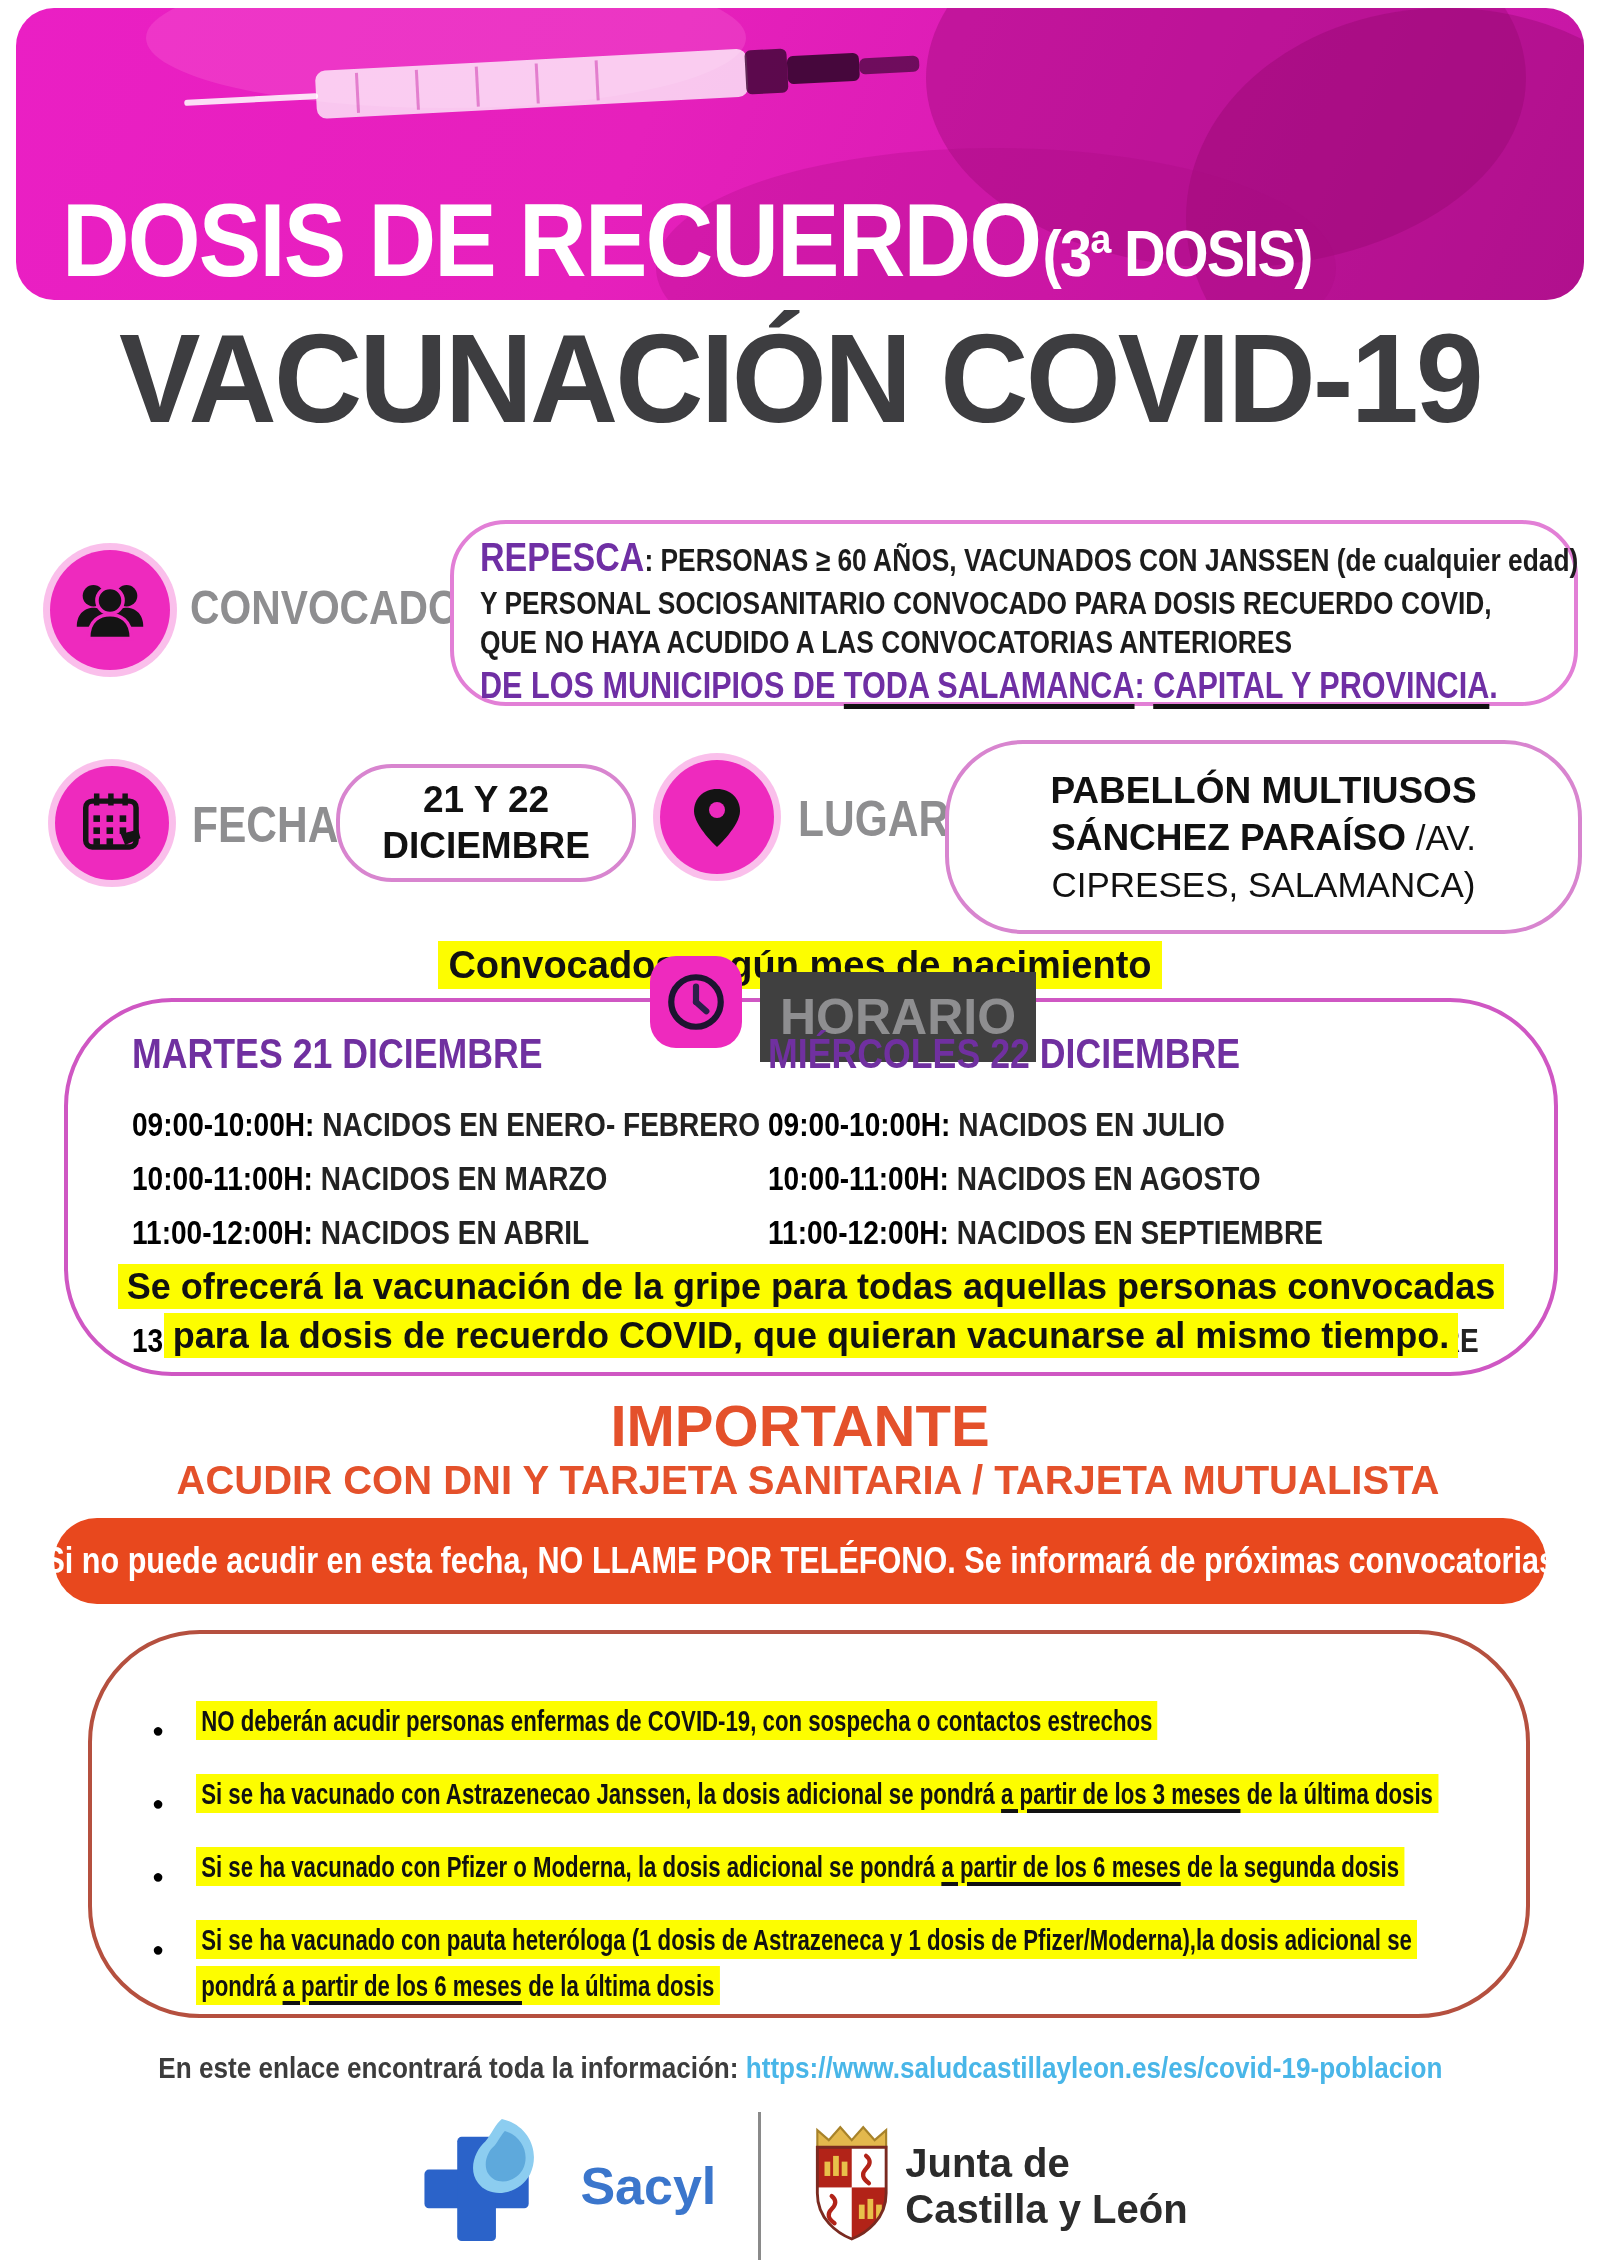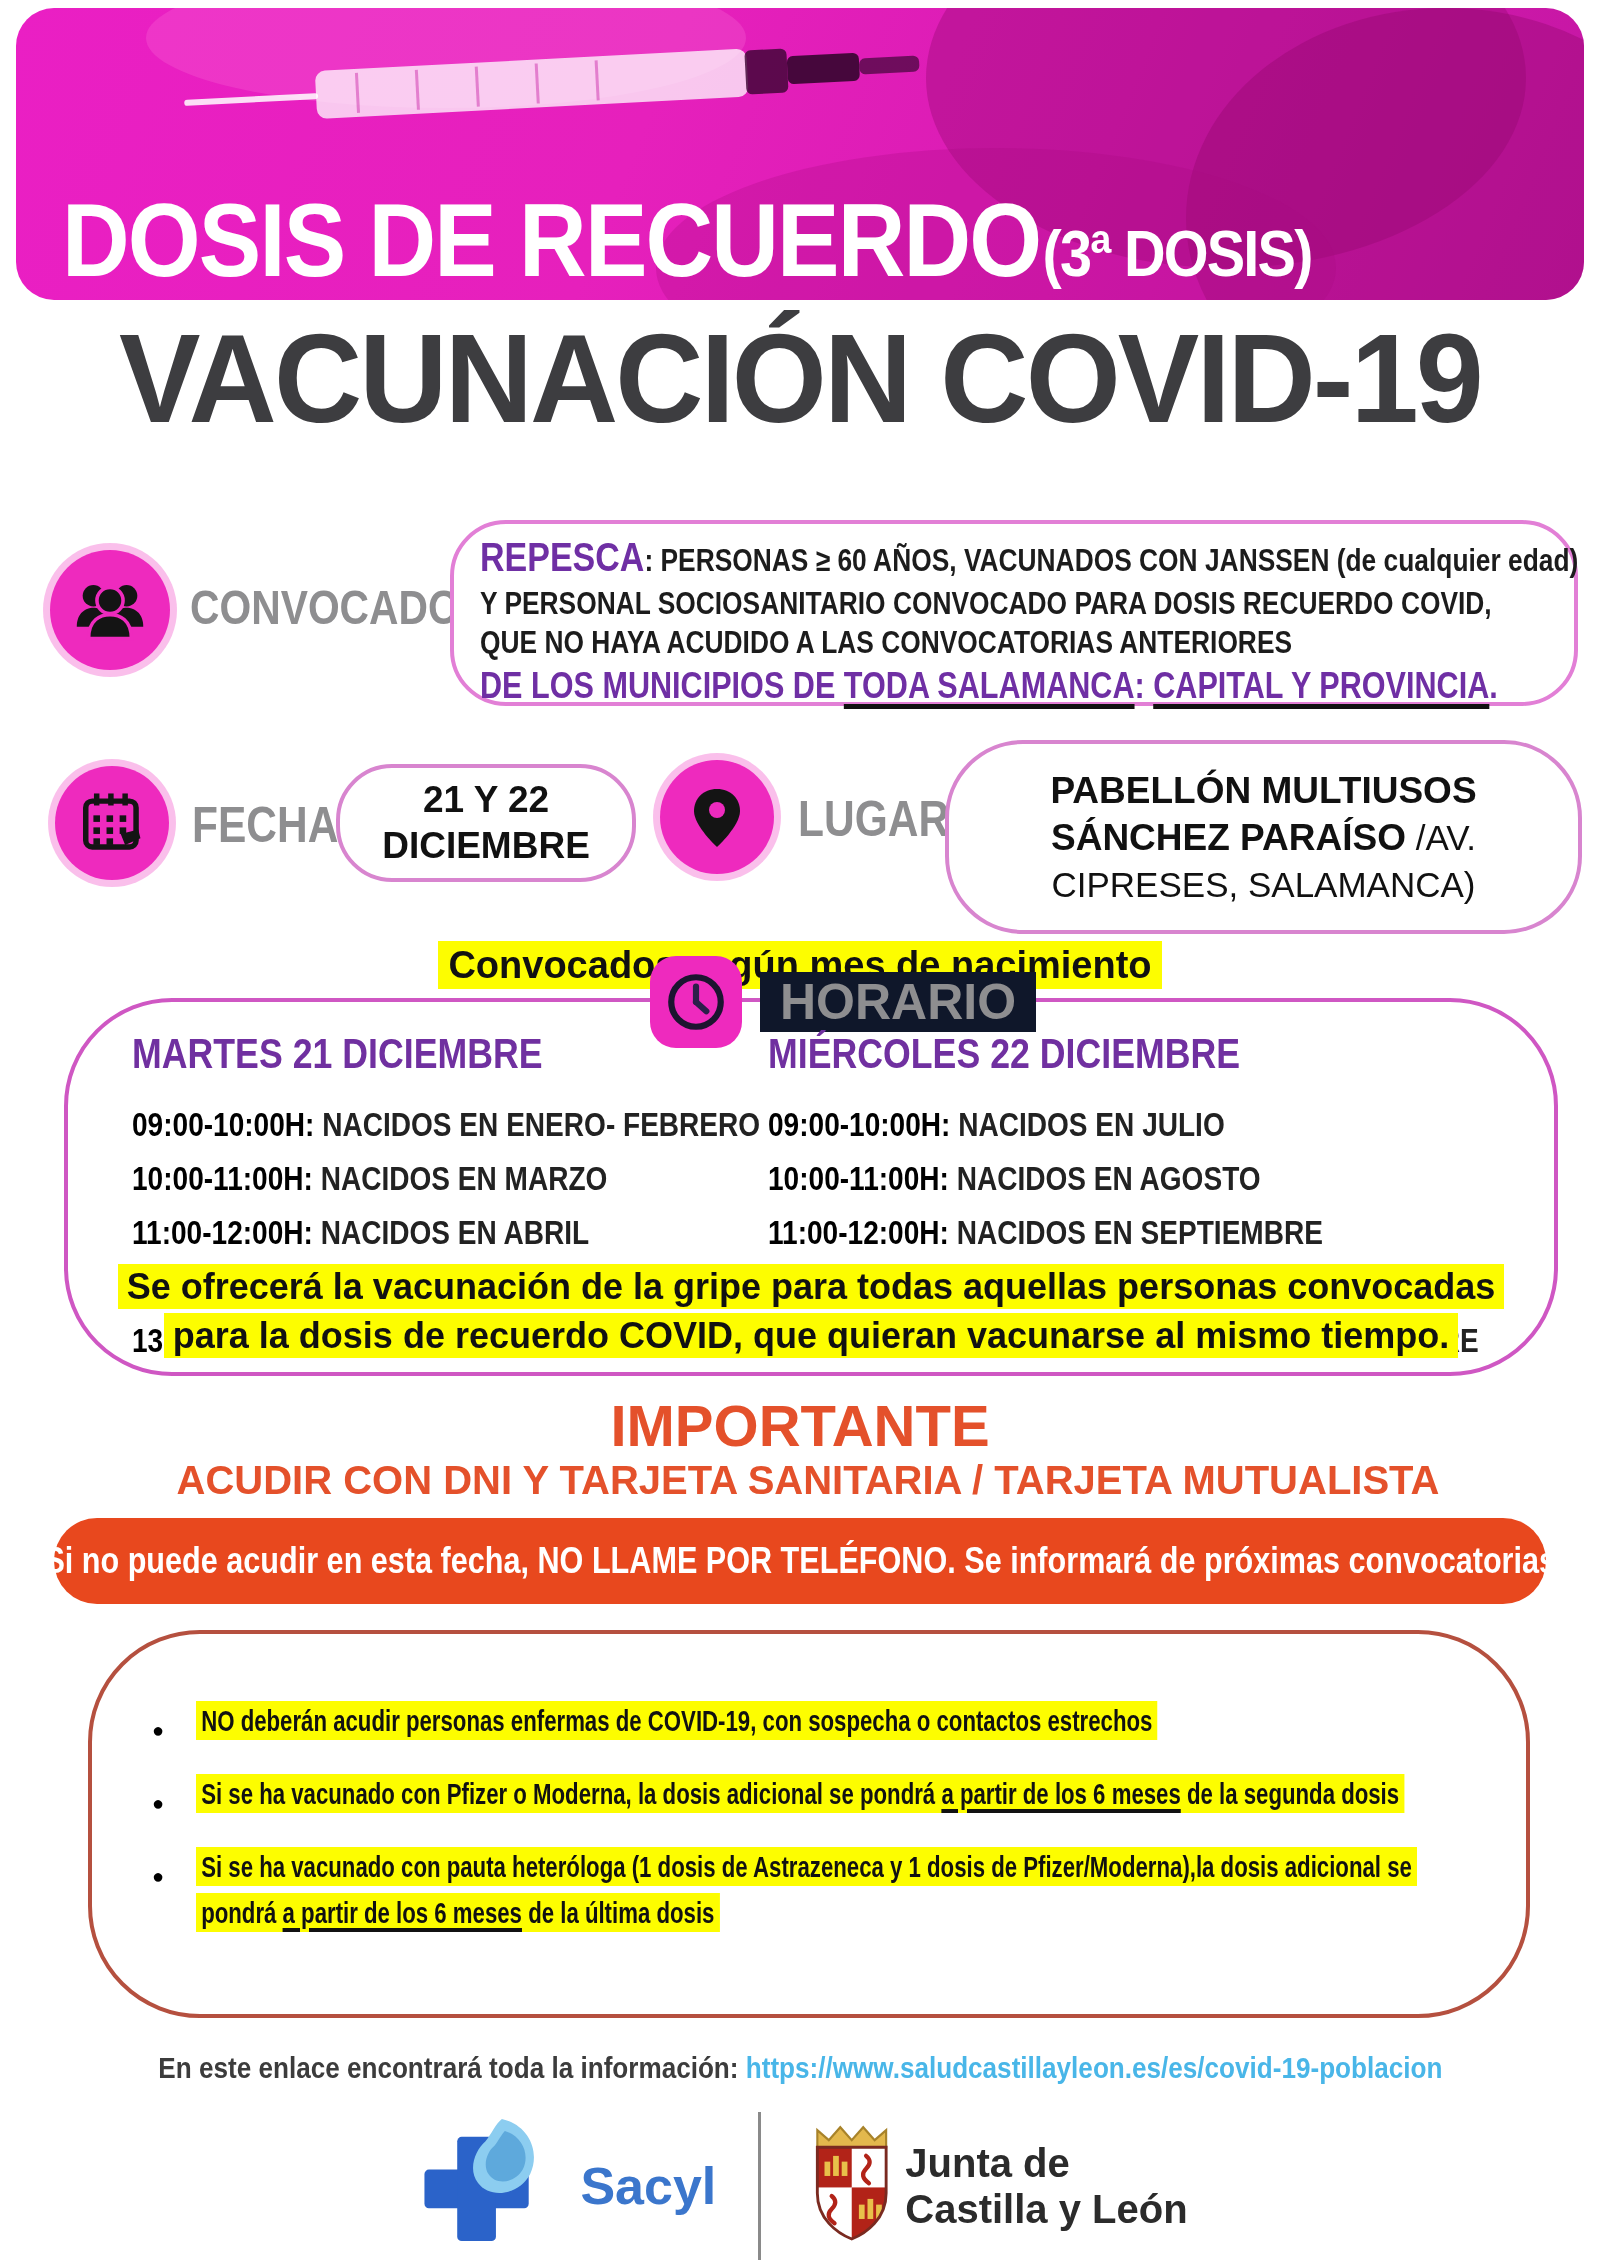--- a/index.html
+++ b/index.html
@@ -60,21 +60,21 @@
   .yline { top:944px; left:0; width:100%; text-align:center; }
   .hl { background:#fdfd00; color:#111; }
   .yline .hl { font-size:38px; font-weight:bold; padding:3px 10px; }
 
   
   .hbox { left:64px; top:998px; width:1494px; height:378px;
           border:4px solid #cf57c3; border-radius:108px; background:#fff; }
   .clock-badge { position:absolute; left:582px; top:-46px; width:92px; height:92px;
                  border-radius:26px; background:#ee2abe;
                  display:flex; align-items:center; justify-content:center; }
-  .hlabel { position:absolute; left:692px; top:-30px; background:#0f172a; padding:1px 20px;
+  .hlabel { position:absolute; left:692px; top:-30px; background:#404040; padding:16px 20px;
             color:#8e8e90; font-weight:bold; font-size:50px; }
   .dh { position:absolute; top:28px; color:#7030a0; font-weight:bold; font-size:42px; }
   .dh span, .srow { display:inline-block; transform:scaleX(.85); transform-origin:left center; white-space:nowrap; }
   .scol { position:absolute; top:96px; }
   .srow { font-size:33px; line-height:54px; color:#222; font-weight:bold; display:block;
           transform-origin:left top; }
   .srow b { color:#000; font-weight:bold; }
   .note { position:absolute; bottom:12px; left:0; width:100%; text-align:center;
           font-size:36px; font-weight:bold; line-height:49px; white-space:nowrap; }
   .note .hl { padding:2px 9px; }
@@ -248,20 +248,23 @@
 <div class="abs imp-title"><span>IMPORTANTE</span></div>
 <div class="abs imp-sub"><span>ACUDIR CON DNI Y TARJETA SANITARIA / TARJETA MUTUALISTA</span></div>
 
 <div class="abs banner">
   <span>Si no puede acudir en esta fecha, NO LLAME POR TELÉFONO. Se informará de próximas convocatorias</span>
 </div>
 
 <div class="abs bbox">
   <div class="bullet">
     <span class="btext nowrap"><span class="hl"><span>NO deberán acudir personas enfermas de COVID-19, con sospecha o contactos estrechos</span><span class="u-black"></span><span></span></span></span>
+  </div>
+  <div class="bullet">
+    <span class="btext nowrap"><span class="hl"><span>Si se ha vacunado con Astrazenecao Janssen, la dosis adicional se pondrá </span><span class="u-black">a partir de los 3 meses</span><span> de la última dosis</span></span></span>
   </div>
   <div class="bullet">
     <span class="btext nowrap"><span class="hl"><span>Si se ha vacunado con Pfizer o Moderna, la dosis adicional se pondrá </span><span class="u-black">a partir de los 6 meses</span><span> de la segunda dosis</span></span></span>
   </div>
   <div class="bullet">
     <span class="btext"><span class="hl"><span>Si se ha vacunado con pauta heteróloga (1 dosis de Astrazeneca y 1 dosis de Pfizer/Moderna),la dosis adicional se pondrá </span><span class="u-black">a partir de los 6 meses</span><span> de la última dosis</span></span></span>
   </div>
 </div>
 
 <div class="abs linkline">

